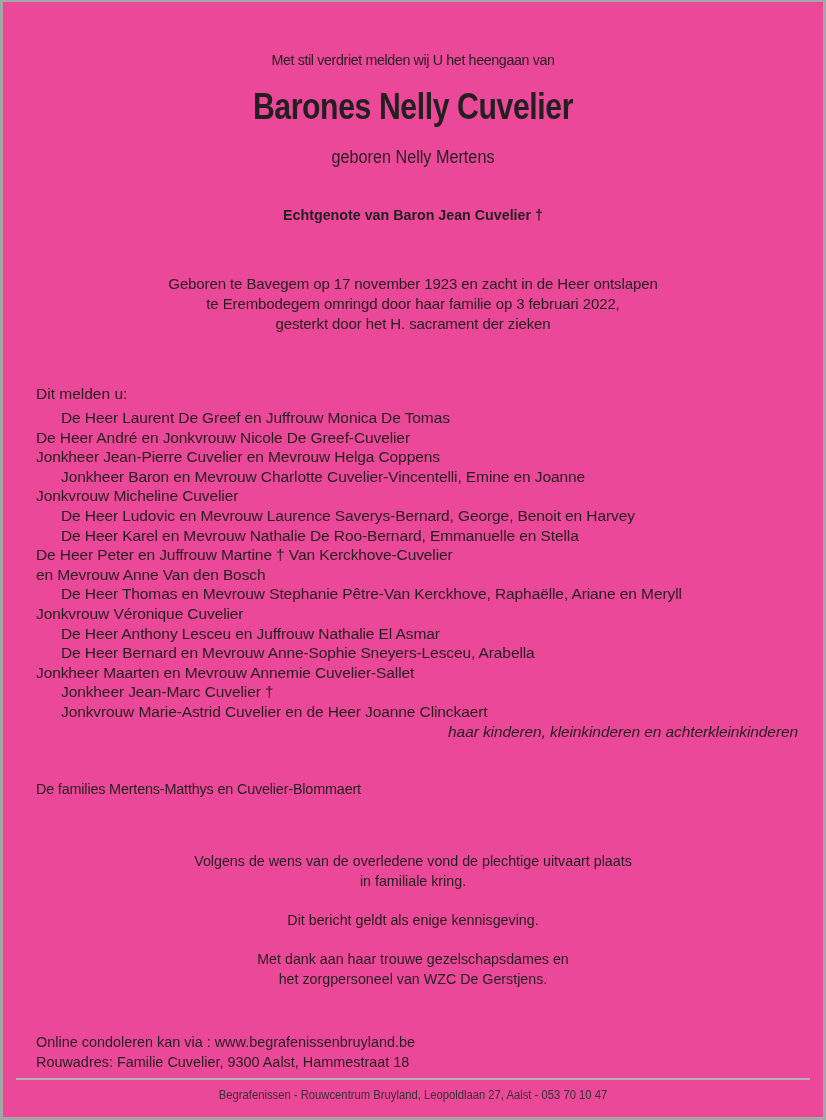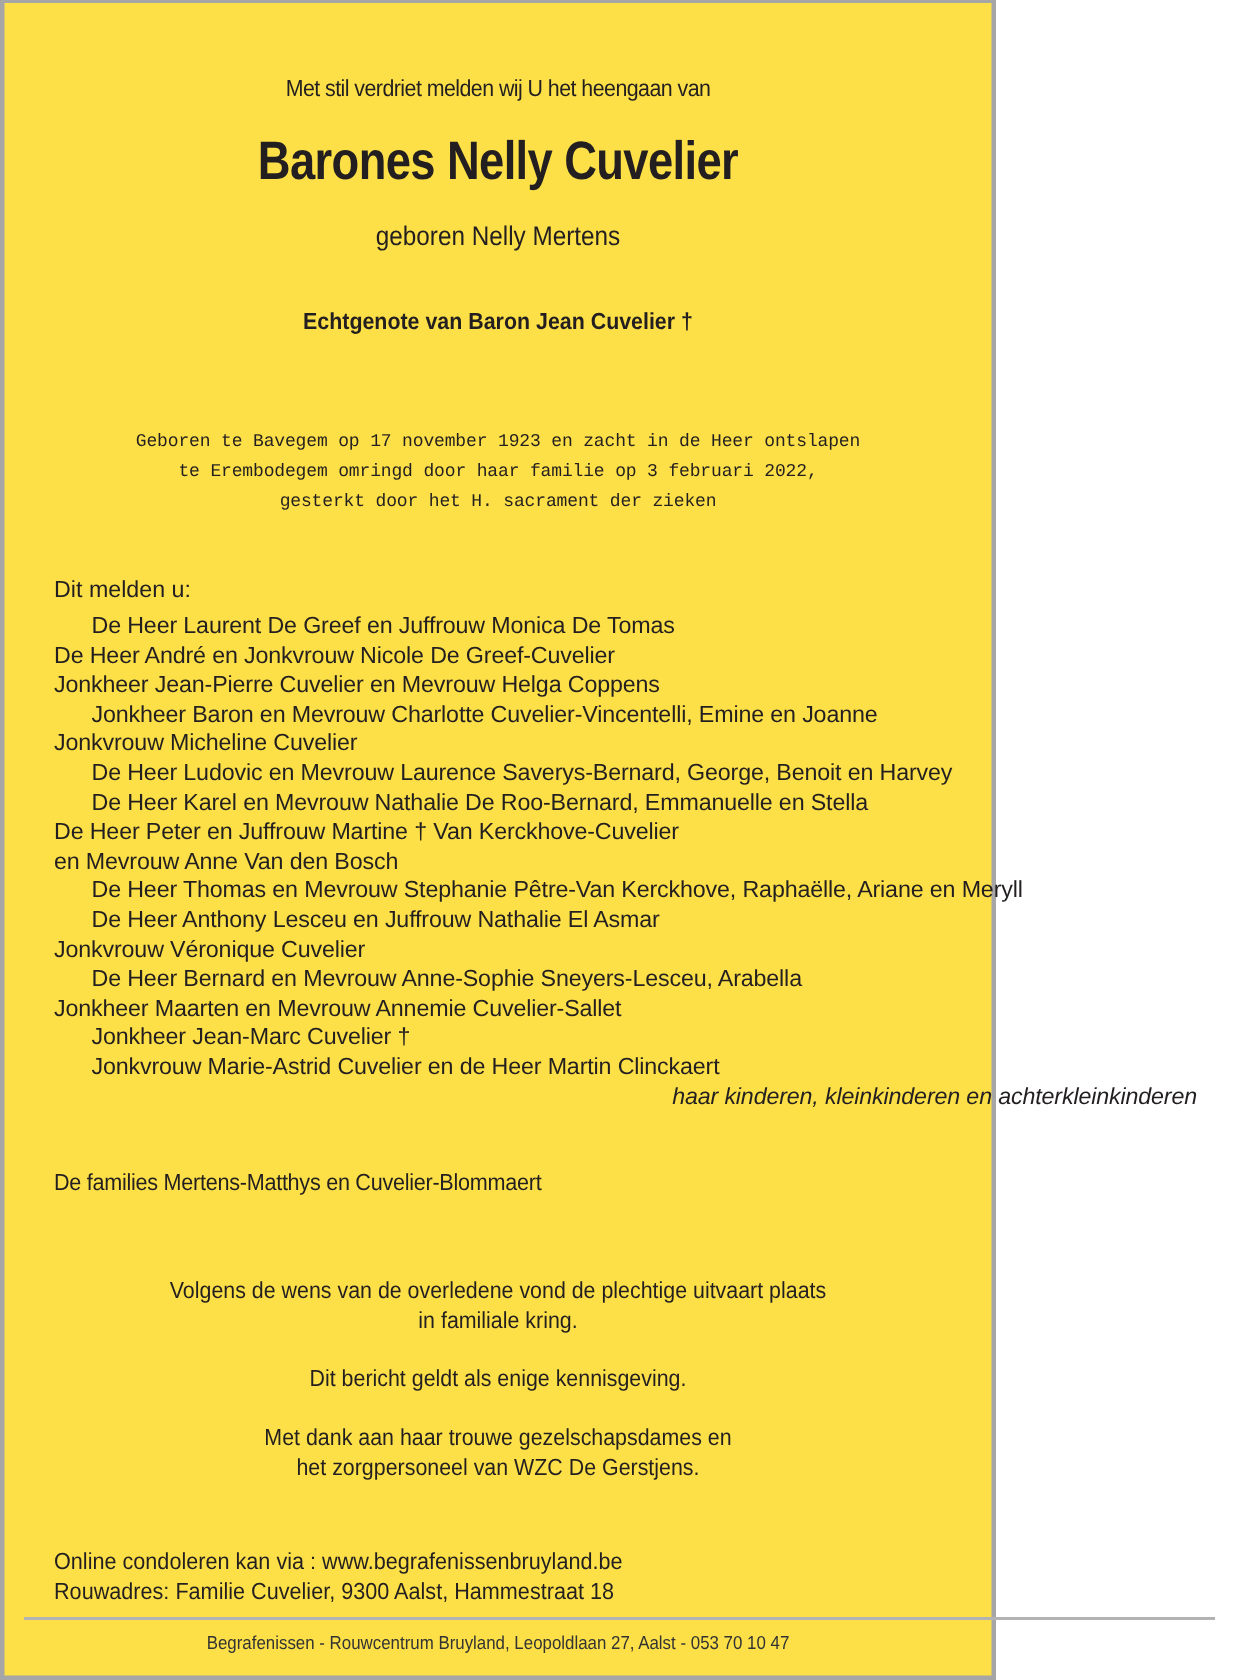--- a/index.html
+++ b/index.html
@@ -1,38 +1,38 @@
 <!DOCTYPE html>
 <html><head>
 <meta charset="utf-8">
 <style>
   html, body { margin: 0; padding: 0; background: #ffffff; }
   body { width: 826px; height: 1120px; position: relative; overflow: hidden; }
   .page {
     position: absolute; left: 0; top: 0;
-    width: 664px; height: 1120px;
+    width: 826px; height: 1120px;
     box-sizing: border-box;
     border-top: 2px solid #a6a6a6;
     border-left: 3px solid #a6a6a6;
     border-right: 3px solid #a6a6a6;
     border-bottom: 3px solid #a6a6a6;
-    background: #fde047;
+    background: #ec4899;
     color: #231f20;
     font-family: "Liberation Sans", sans-serif;
   }
   .abs { position: absolute; white-space: nowrap; }
   .center { left: 0; right: 0; text-align: center; }
   .intro { top: 49px; font-size: 15.5px; letter-spacing: -0.4px; transform: scaleX(0.92); }
   .name {
     top: 84px; font-size: 36px; font-weight: bold; letter-spacing: -0.5px;
     transform: scaleX(0.84);
   }
   .born { top: 145px; font-size: 18px; transform: scaleX(0.9); }
   .spouse { top: 204px; font-size: 15.5px; font-weight: bold; transform: scaleX(0.92); }
-  .details { top: 282px; font-size: 12px; line-height: 20px; letter-spacing: -0.1px; font-family: Liberation Mono, monospace; }
+  .details { top: 272px; font-size: 15px; line-height: 20px; letter-spacing: -0.1px; }
   .details div { text-align: center; }
   .melden { left: 33px; top: 367px; font-size: 15.5px; margin-top: 16px; }
   .family {
     position: absolute; left: 33px; top: 406px; width: 762px;
     font-size: 15.5px; line-height: 19.6px; letter-spacing: -0.1px;
   }
   .family .row { white-space: nowrap; }
   .family .lvl1 { padding-left: 25px; }
   .family .signature { text-align: right; font-style: italic; padding-right: 0; }
   .families { left: 33px; top: 778px; font-size: 15.5px; letter-spacing: -0.2px; transform-origin: left center; transform: scaleX(0.93); }
@@ -71,26 +71,26 @@
     <div class="row lvl1">De Heer Laurent De Greef en Juffrouw Monica De Tomas</div>
     <div class="row">De Heer André en Jonkvrouw Nicole De Greef-Cuvelier</div>
     <div class="row">Jonkheer Jean-Pierre Cuvelier en Mevrouw Helga Coppens</div>
     <div class="row lvl1">Jonkheer Baron en Mevrouw Charlotte Cuvelier-Vincentelli, Emine en Joanne</div>
     <div class="row">Jonkvrouw Micheline Cuvelier</div>
     <div class="row lvl1">De Heer Ludovic en Mevrouw Laurence Saverys-Bernard, George, Benoit en Harvey</div>
     <div class="row lvl1">De Heer Karel en Mevrouw Nathalie De Roo-Bernard, Emmanuelle en Stella</div>
     <div class="row">De Heer Peter en Juffrouw Martine † Van Kerckhove-Cuvelier</div>
     <div class="row">en Mevrouw Anne Van den Bosch</div>
     <div class="row lvl1">De Heer Thomas en Mevrouw Stephanie Pêtre-Van Kerckhove, Raphaëlle, Ariane en Meryll</div>
+    <div class="row">Jonkvrouw Véronique Cuvelier</div>
     <div class="row lvl1">De Heer Anthony Lesceu en Juffrouw Nathalie El Asmar</div>
-    <div class="row">Jonkvrouw Véronique Cuvelier</div>
     <div class="row lvl1">De Heer Bernard en Mevrouw Anne-Sophie Sneyers-Lesceu, Arabella</div>
     <div class="row">Jonkheer Maarten en Mevrouw Annemie Cuvelier-Sallet</div>
     <div class="row lvl1">Jonkheer Jean-Marc Cuvelier †</div>
-    <div class="row lvl1">Jonkvrouw Marie-Astrid Cuvelier en de Heer Martin Clinckaert</div>
+    <div class="row lvl1">Jonkvrouw Marie-Astrid Cuvelier en de Heer Joanne Clinckaert</div>
     <div class="row signature">haar kinderen, kleinkinderen en achterkleinkinderen</div>
   </div>
 
   <div class="abs families">De families Mertens-Matthys en Cuvelier-Blommaert</div>
 
   <div class="abs center closing">
     <div class="para">Volgens de wens van de overledene vond de plechtige uitvaart plaats</div>
     <div class="para">in familiale kring.</div>
     <div class="gap"></div>
     <div class="para">Dit bericht geldt als enige kennisgeving.</div>

